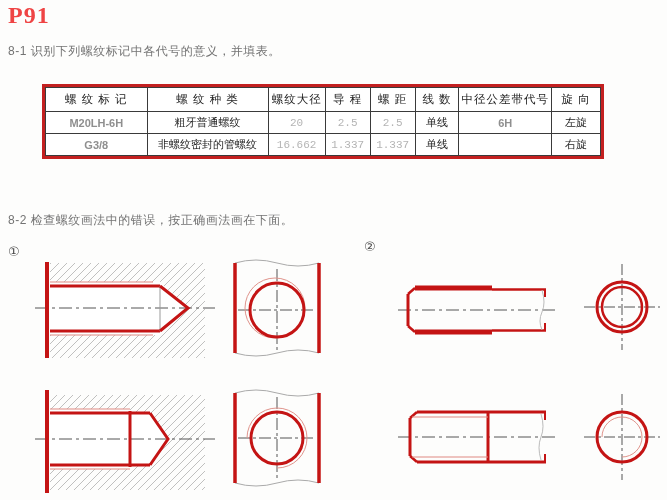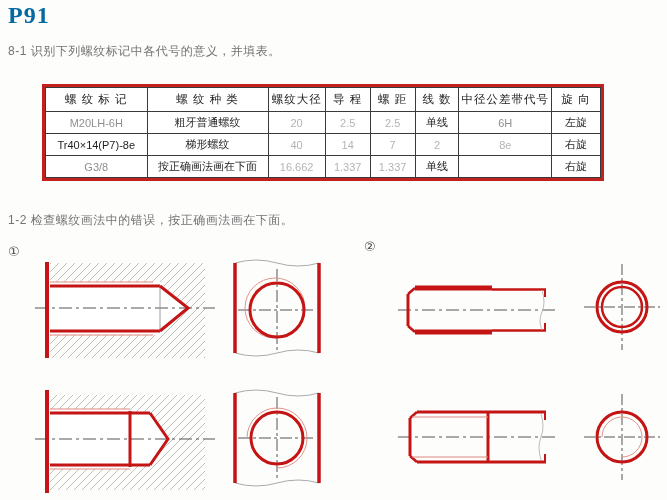--- a/index.html
+++ b/index.html
@@ -6,43 +6,43 @@
   body{
     width:667px;height:500px;position:relative;overflow:hidden;
     background:#fdfdfc;
     font-family:"Liberation Sans","DejaVu Sans",sans-serif;
     color:#222;
   }
   .abs{position:absolute;}
   #page-title{
     left:8px;top:2px;
     font-family:"Liberation Serif","DejaVu Serif",serif;
-    font-weight:bold;font-size:24px;color:#0369a1;letter-spacing:1px;
+    font-weight:bold;font-size:24px;color:#ef4444;letter-spacing:1px;
   }
   .task-text{left:8px;font-size:12px;color:#737373;letter-spacing:0.5px;}
   #task1{top:43px;}
   #task2{top:212px;}
   .fig-label{font-size:13px;color:#4a4a4a;}
   #fig1-label{left:8px;top:244px;}
   #fig2-label{left:364px;top:239px;}
 
   
   #thread-table-wrap{
     left:42px;top:84px;width:556px;
     border:3px solid #c32020;background:#fff;
   }
   table{border-collapse:collapse;width:100%;table-layout:fixed;}
   td{
     border:1px solid #3a3a3a;text-align:center;vertical-align:middle;
     font-size:11px;height:19px;padding:1px 0;overflow:hidden;white-space:nowrap;
   }
   tr.hdr td{height:21px;font-size:11.5px;color:#1e1e1e;letter-spacing:1px;}
   td.print{color:#1e1e1e;margin-top:28px;}
-  td.hand{color:#b4b4b4;}
-  td.hand-dark{color:#8f8f8f;}
+  td.hand{color:#b4b4b4;font-family:Liberation Mono, monospace;}
+  td.hand-dark{color:#8f8f8f;font-weight:bold;}
   col.c0{width:18.3%;} col.c1{width:21.8%;} col.c2{width:10.3%;}
   col.c3{width:8.1%;}  col.c4{width:8.1%;}  col.c5{width:7.9%;}
   col.c6{width:16.7%;} col.c7{width:8.8%;}
   svg{display:block;}
 </style>
 </head>
 <body>
 
 <div class="abs" id="page-title">P91</div>
 
@@ -75,44 +75,34 @@
       <td class="hand-dark">M20LH-6H</td>
       <td class="print">粗牙普通螺纹</td>
       <td class="hand">20</td>
       <td class="hand">2.5</td>
       <td class="hand">2.5</td>
       <td class="print">单线</td>
       <td class="hand-dark">6H</td>
       <td class="print">左旋</td>
     </tr>
     <tr>
-      <td class="print">Tr40×14(P7)-8e</td>
-      <td class="print">梯形螺纹</td>
-      <td class="hand">40</td>
-      <td class="hand">14</td>
-      <td class="hand">7</td>
-      <td class="hand">2</td>
-      <td class="hand">8e</td>
-      <td class="print">右旋</td>
-    </tr>
-    <tr>
       <td class="hand-dark">G3/8</td>
-      <td class="print">按正确画法画在下面</td>
+      <td class="print">非螺纹密封的管螺纹</td>
       <td class="hand">16.662</td>
       <td class="hand">1.337</td>
       <td class="hand">1.337</td>
       <td class="print">单线</td>
       <td class="hand"></td>
       <td class="print">右旋</td>
     </tr>
   </tbody>
     </table>
 </div>
 
-<div class="abs task-text" id="task2">1-2 检查螺纹画法中的错误，按正确画法画在下面。</div>
+<div class="abs task-text" id="task2">8-2 检查螺纹画法中的错误，按正确画法画在下面。</div>
 <div class="abs fig-label" id="fig1-label">①</div>
 <div class="abs fig-label" id="fig2-label">②</div>
 
 <svg class="abs" style="left:35px;top:255px;" width="185" height="115" viewBox="0 0 185 115">
   <defs>
     <pattern id="hatchA" width="8" height="8" patternUnits="userSpaceOnUse">
       <path d="M0,8 L8,0" stroke="#b0b0b0" stroke-width="0.8"></path>
     </pattern>
   </defs>
   <rect x="15" y="8" width="155" height="95" fill="url(#hatchA)"></rect>

